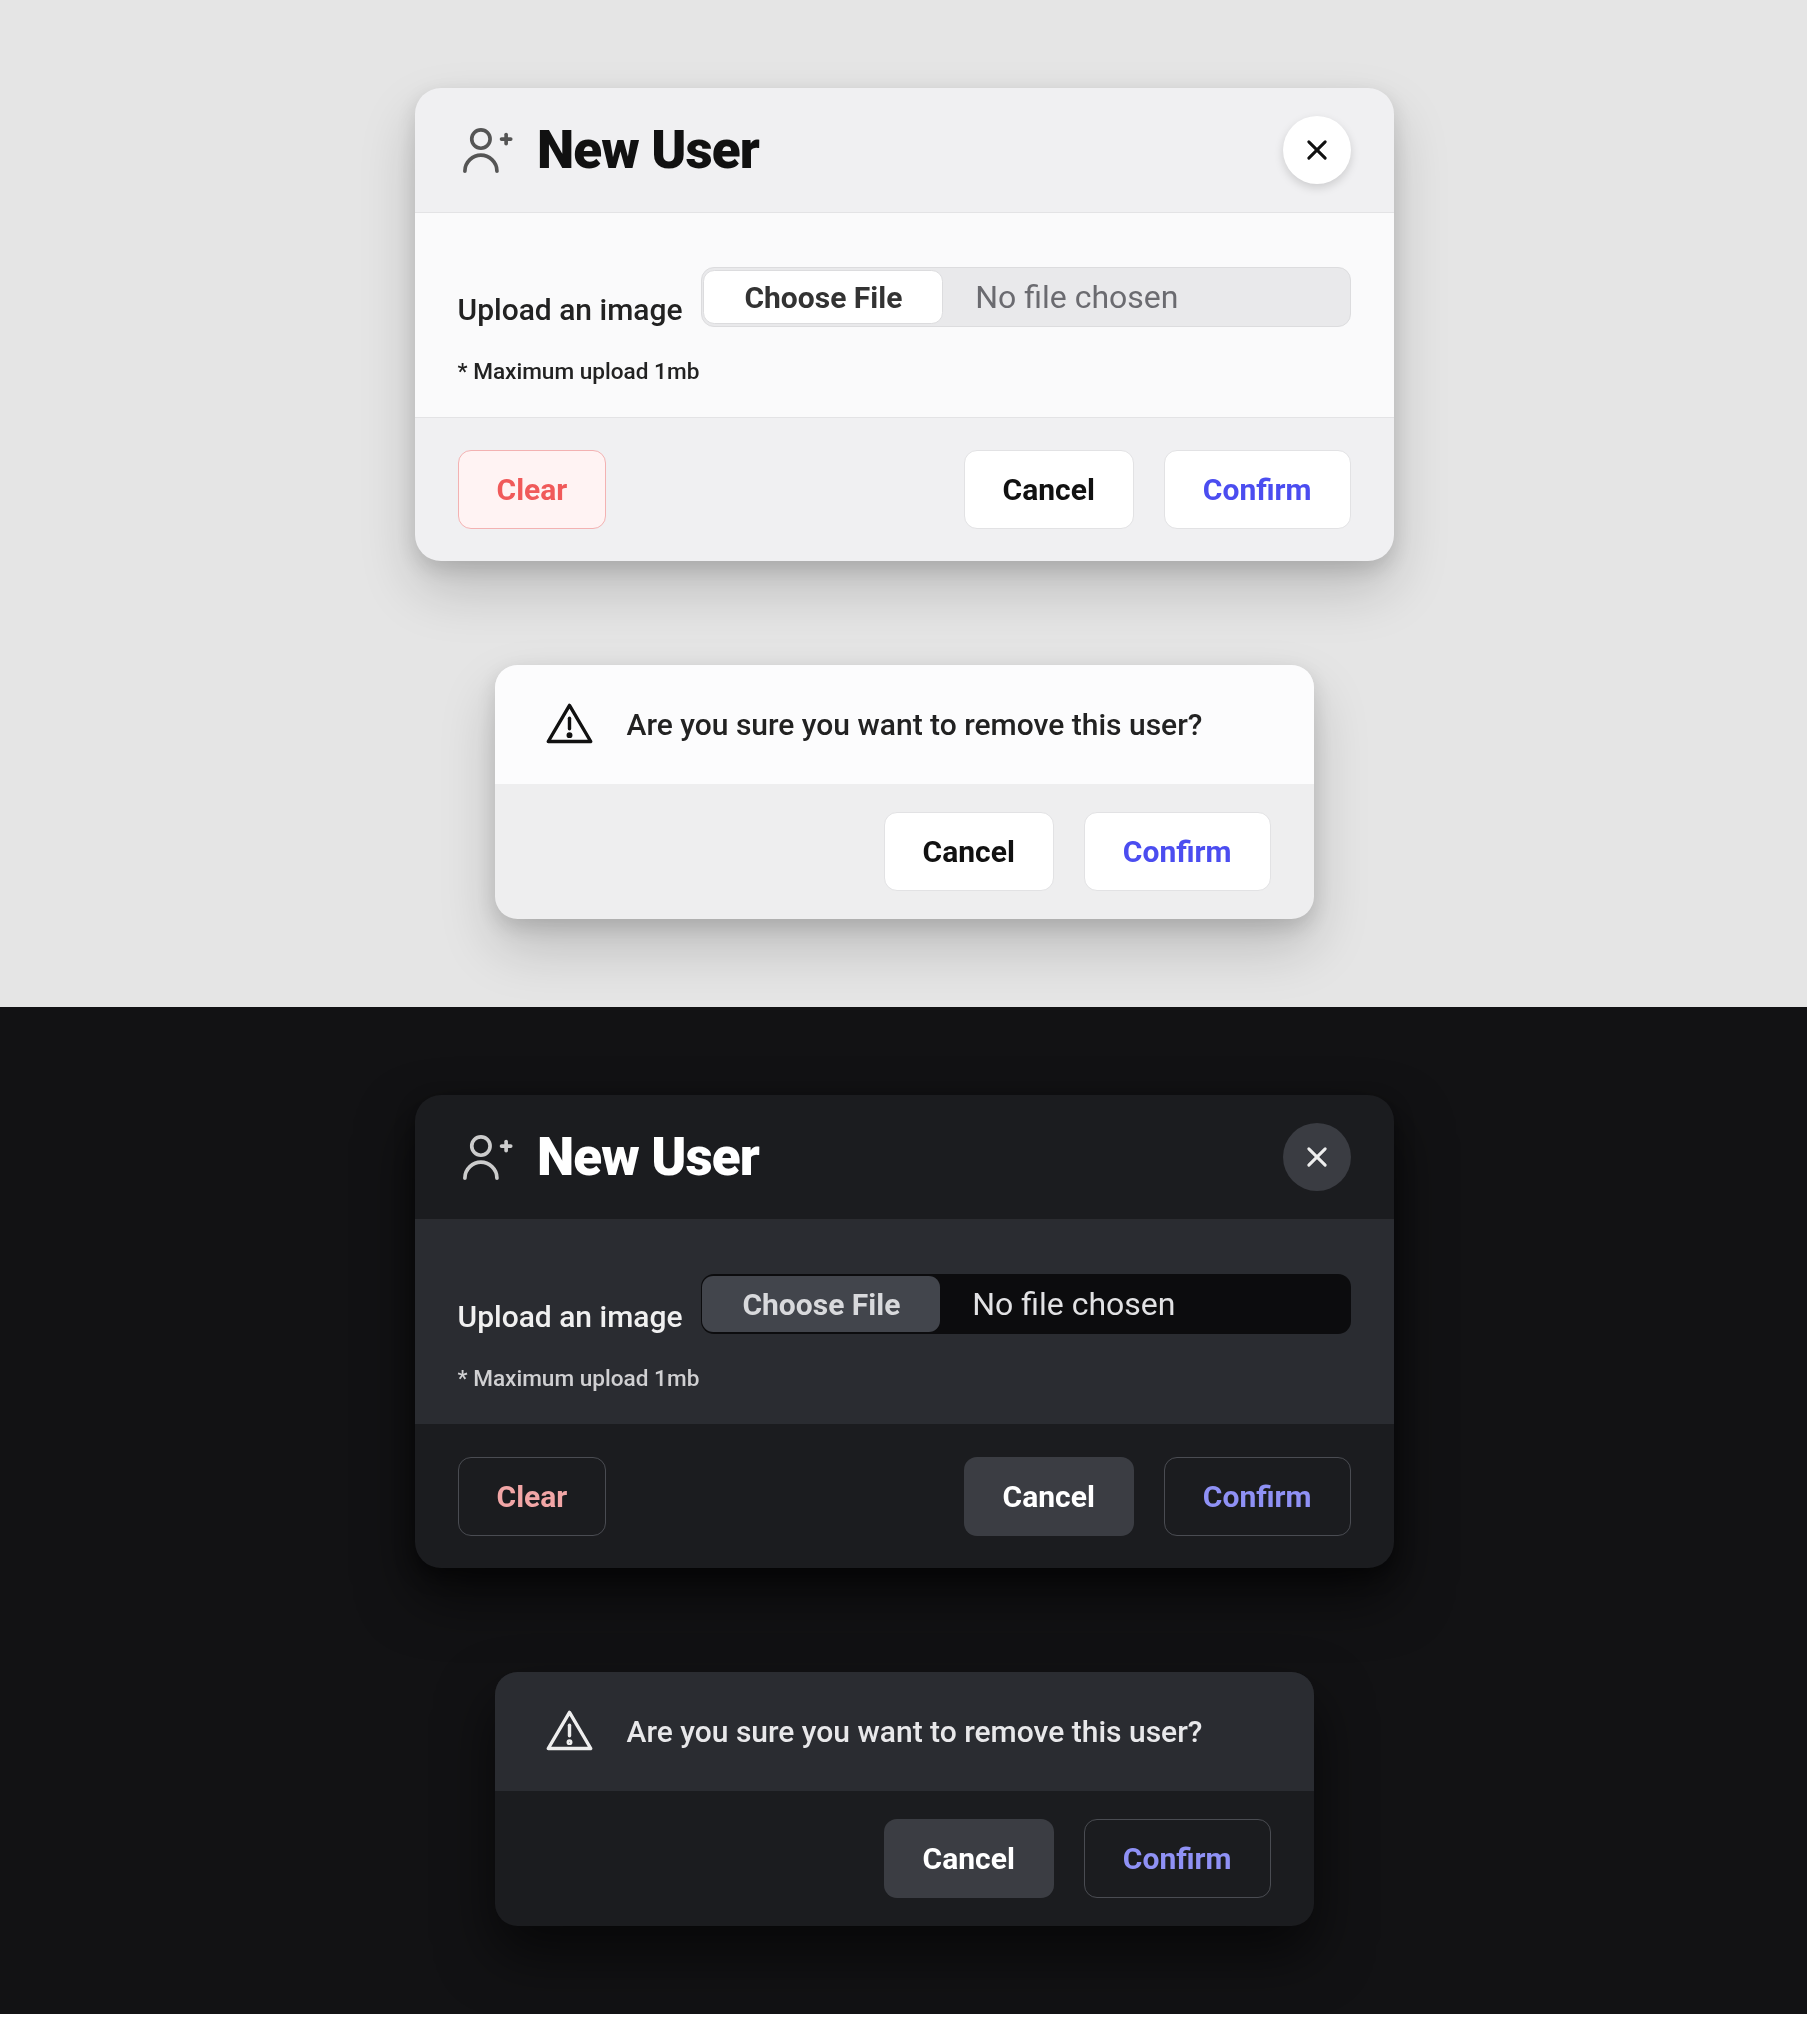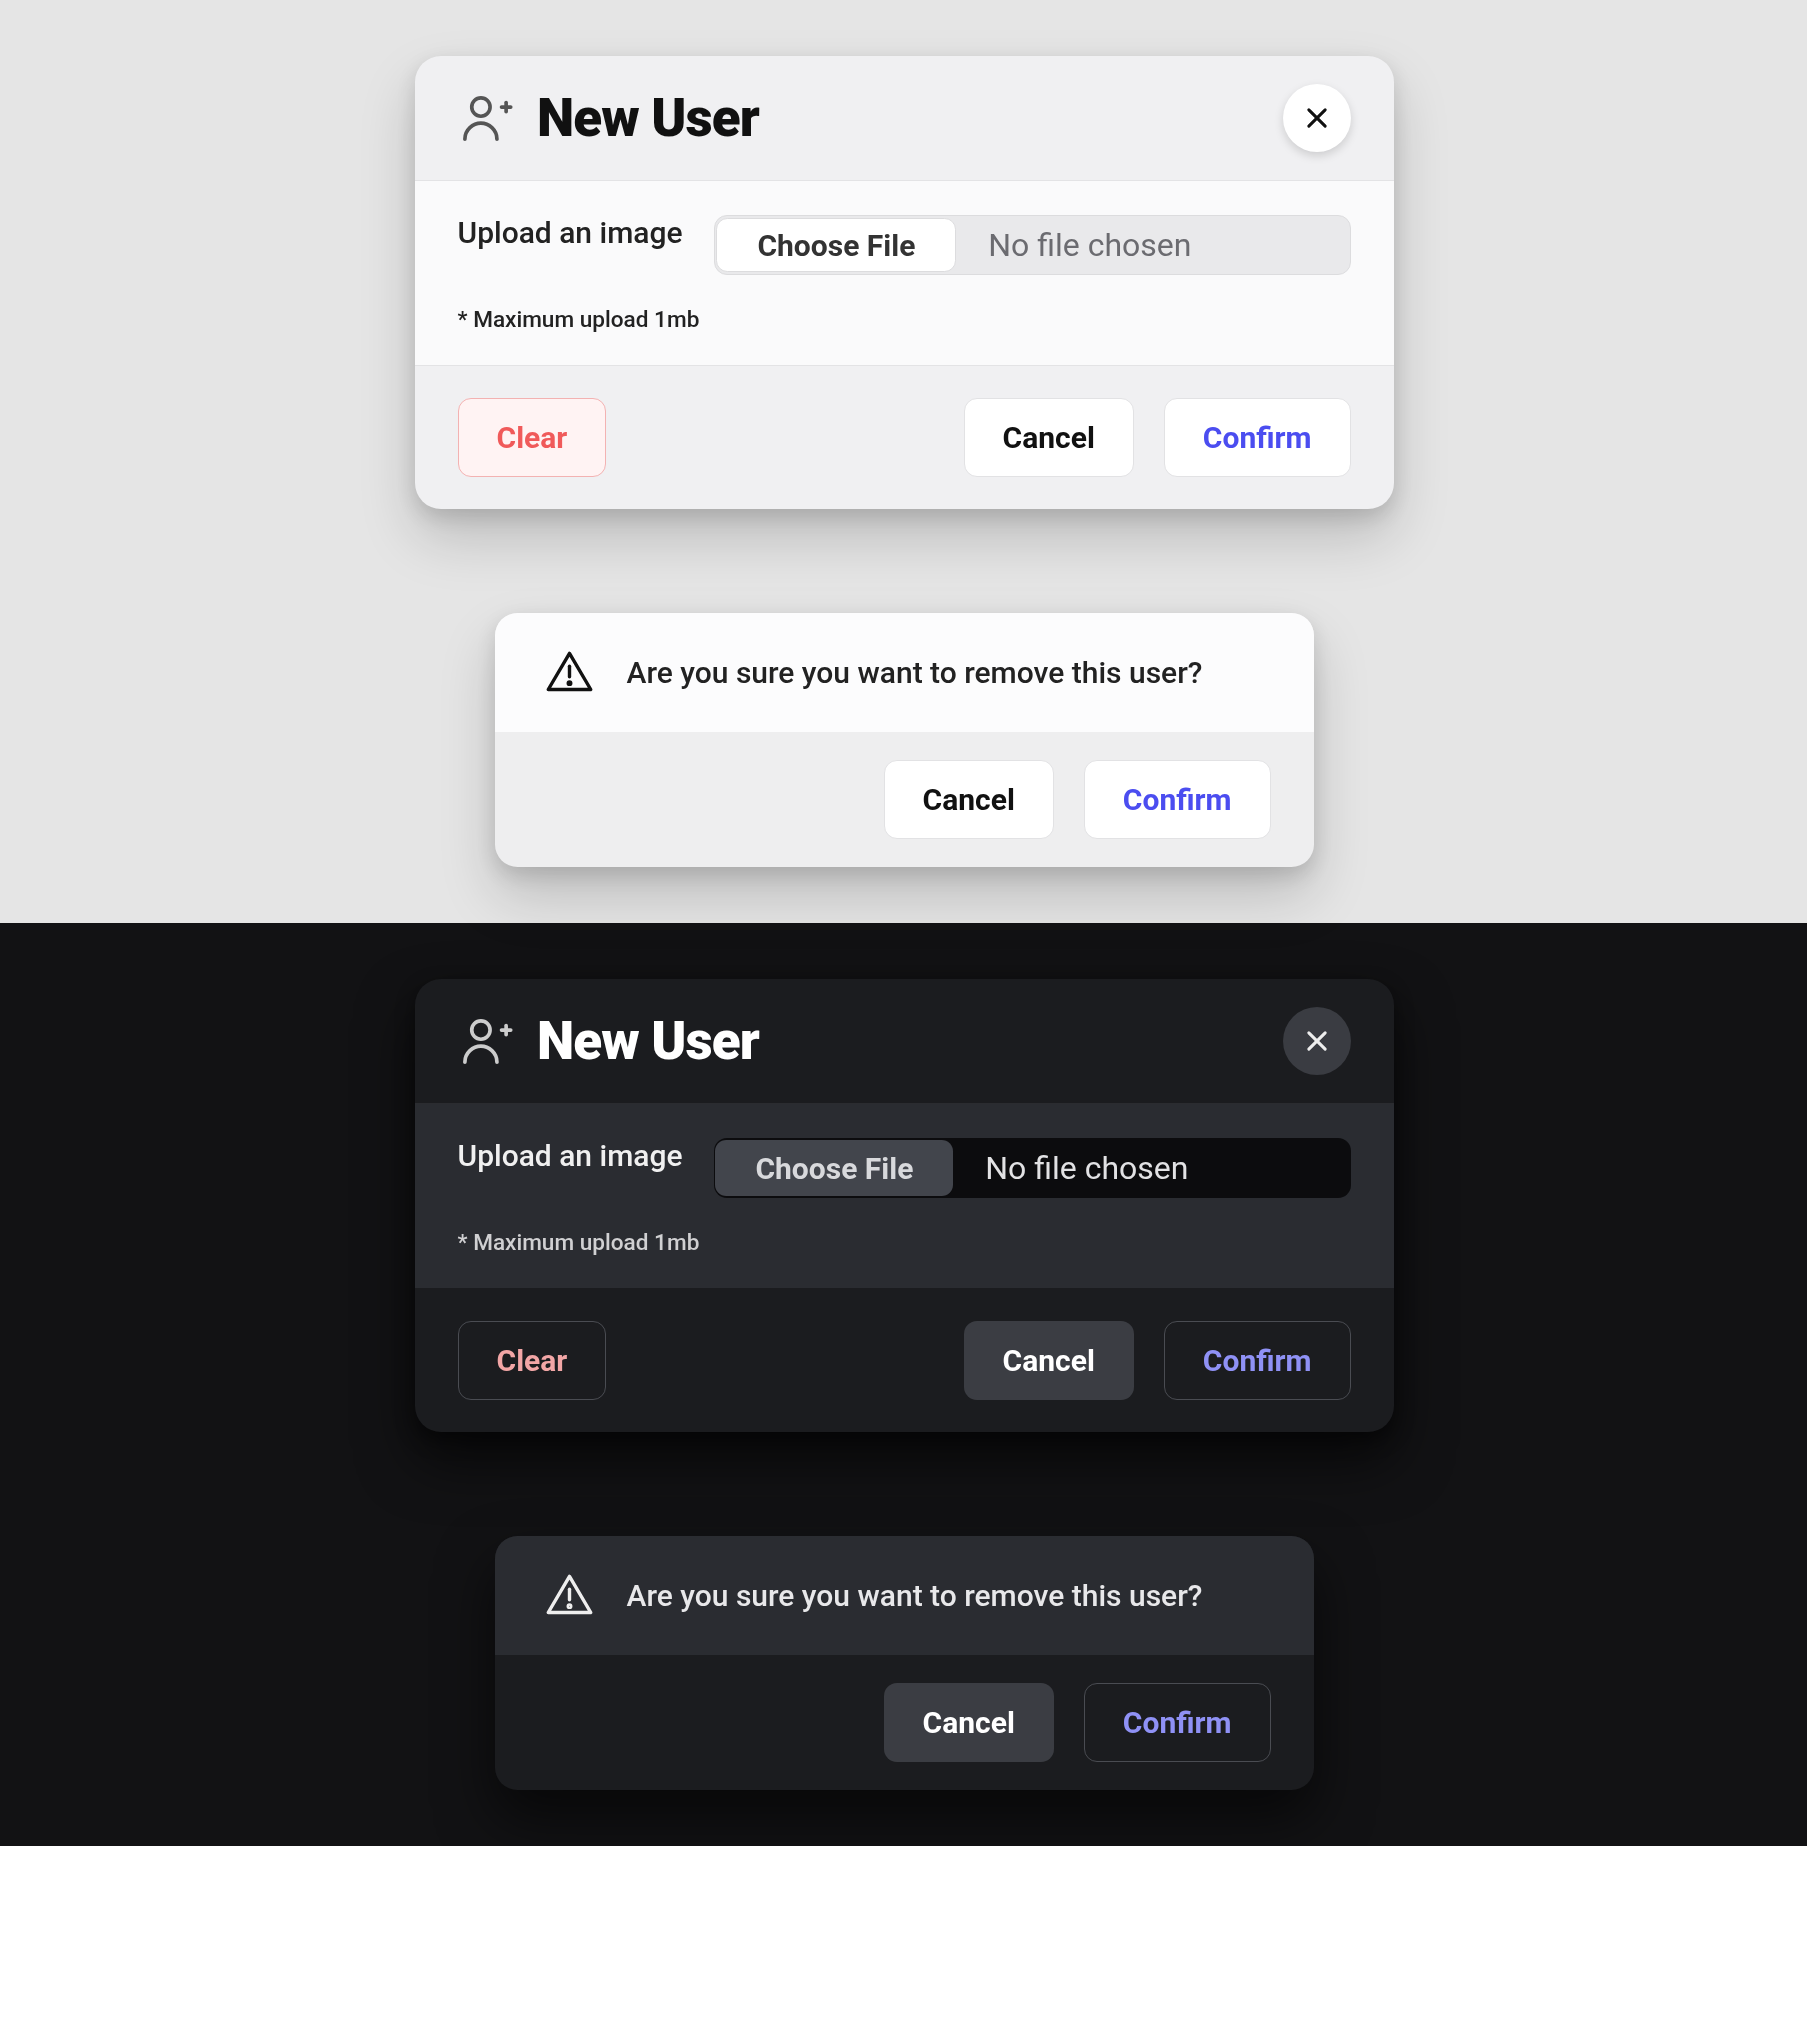--- a/index.html
+++ b/index.html
@@ -5,21 +5,21 @@
   * { box-sizing: border-box; margin: 0; padding: 0; }
   body {
     font-family: -apple-system, BlinkMacSystemFont, "Segoe UI", Roboto, Helvetica, Arial, sans-serif;
     width: 1808px;
   }
   .panel {
     width: 1808px;
     display: flex;
     flex-direction: column;
     align-items: center;
-    padding: 56px 0;
+    padding: 88px 0;
   }
   .panel.light { background: #e5e5e5; }
   .panel.dark  { background: #121214; }
 
   
   .card {
     width: 979px;
     border-radius: 26px;
     overflow: hidden;
     box-shadow: 0 28px 56px rgba(0,0,0,0.18), 0 7.5px 19px rgba(0,0,0,0.12);
@@ -58,22 +58,23 @@
   .dark  .close-btn svg { stroke: #eee; }
 
   .card-body {
     padding: 34px 43px 32px 43px;
   }
   .light .card-body { background: #fafafb; border-bottom: 1.9px solid #e3e3e5; }
   .dark  .card-body { background: #2a2c31; border-bottom: 1.9px solid #1b1c1f; }
 
   .upload-row {
     display: flex;
-    align-items: flex-start;
-    gap: 31px;
+    align-items: flex-end;
+    gap: 18px;
+    margin-top: 20px;
   }
   .upload-label {
     font-size: 30px;
     font-weight: 500;
   }
   .light .upload-label { color: #222; }
   .dark  .upload-label { color: #f0f0f0; }
 
   .file-picker {
     flex: 1;

